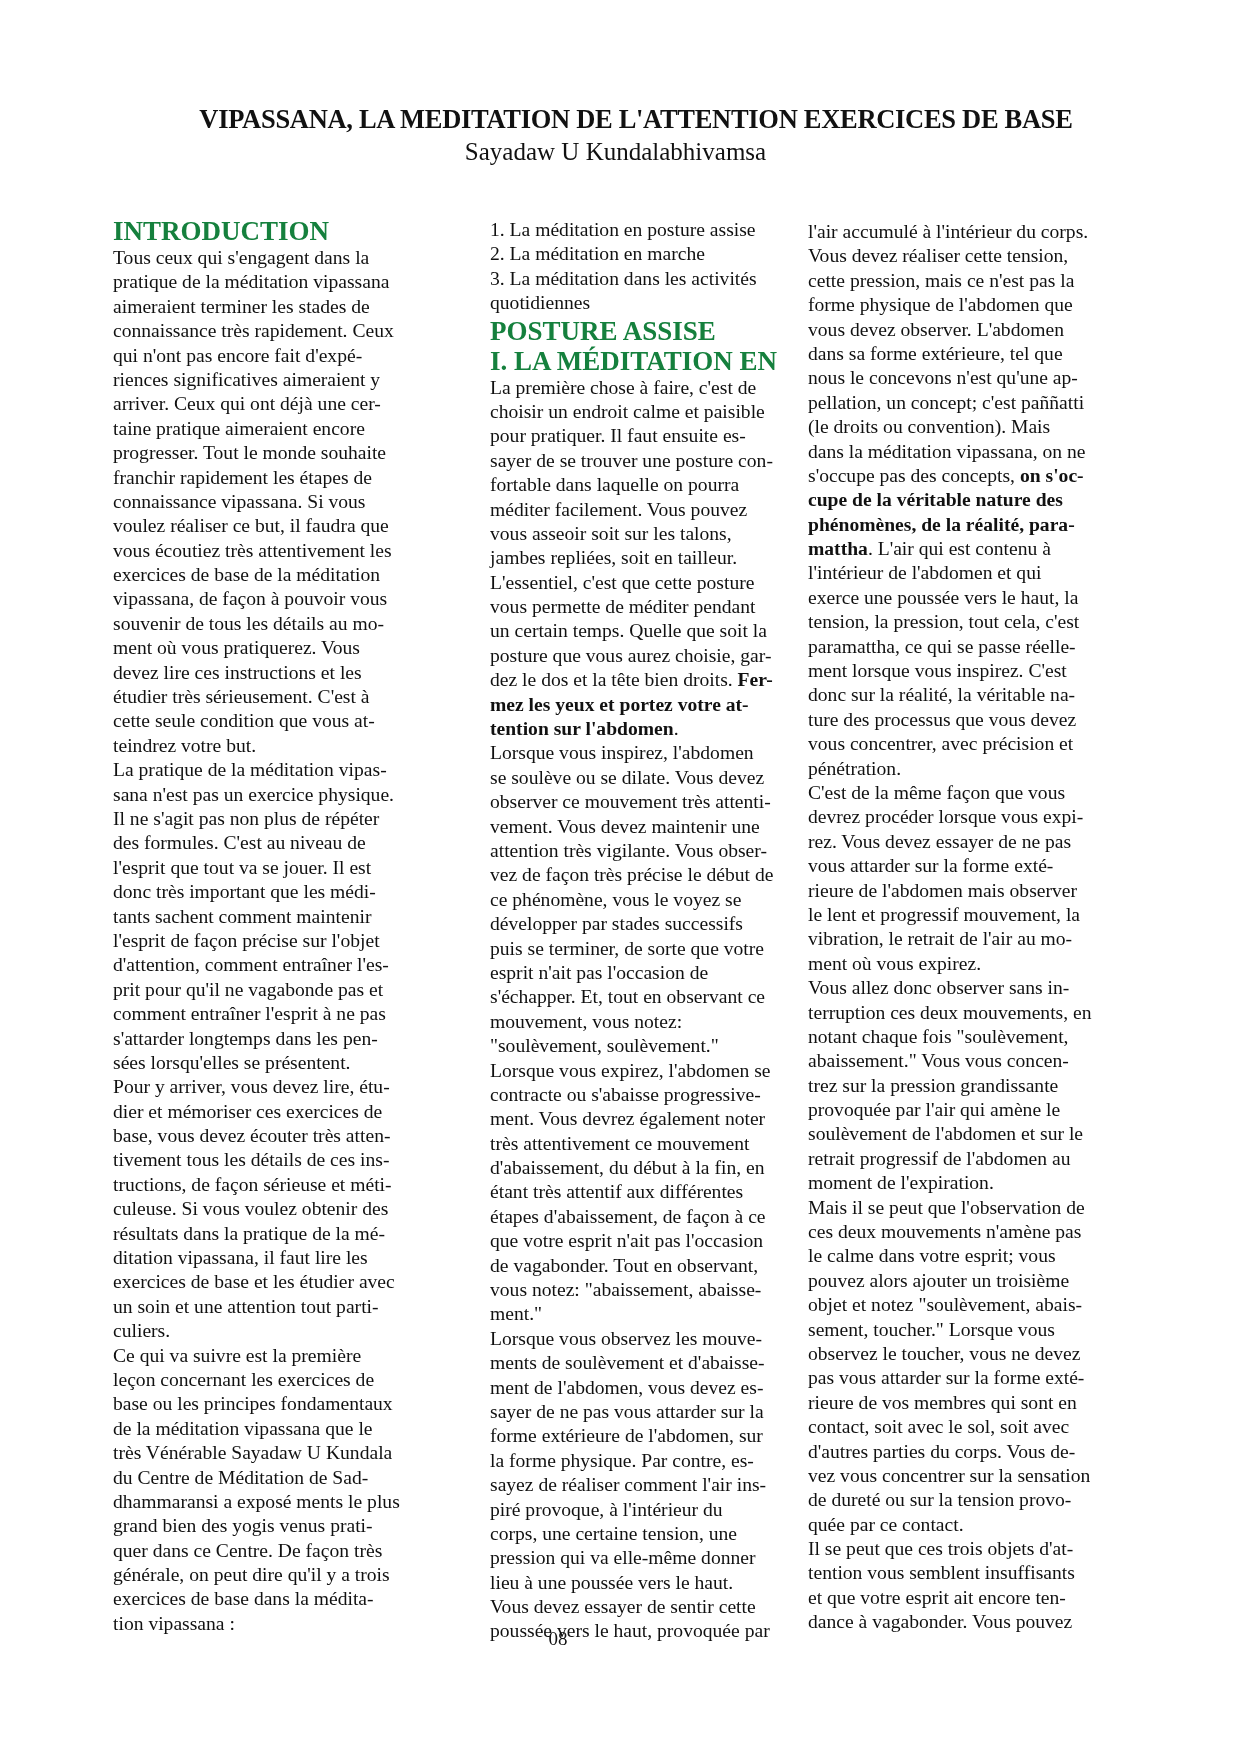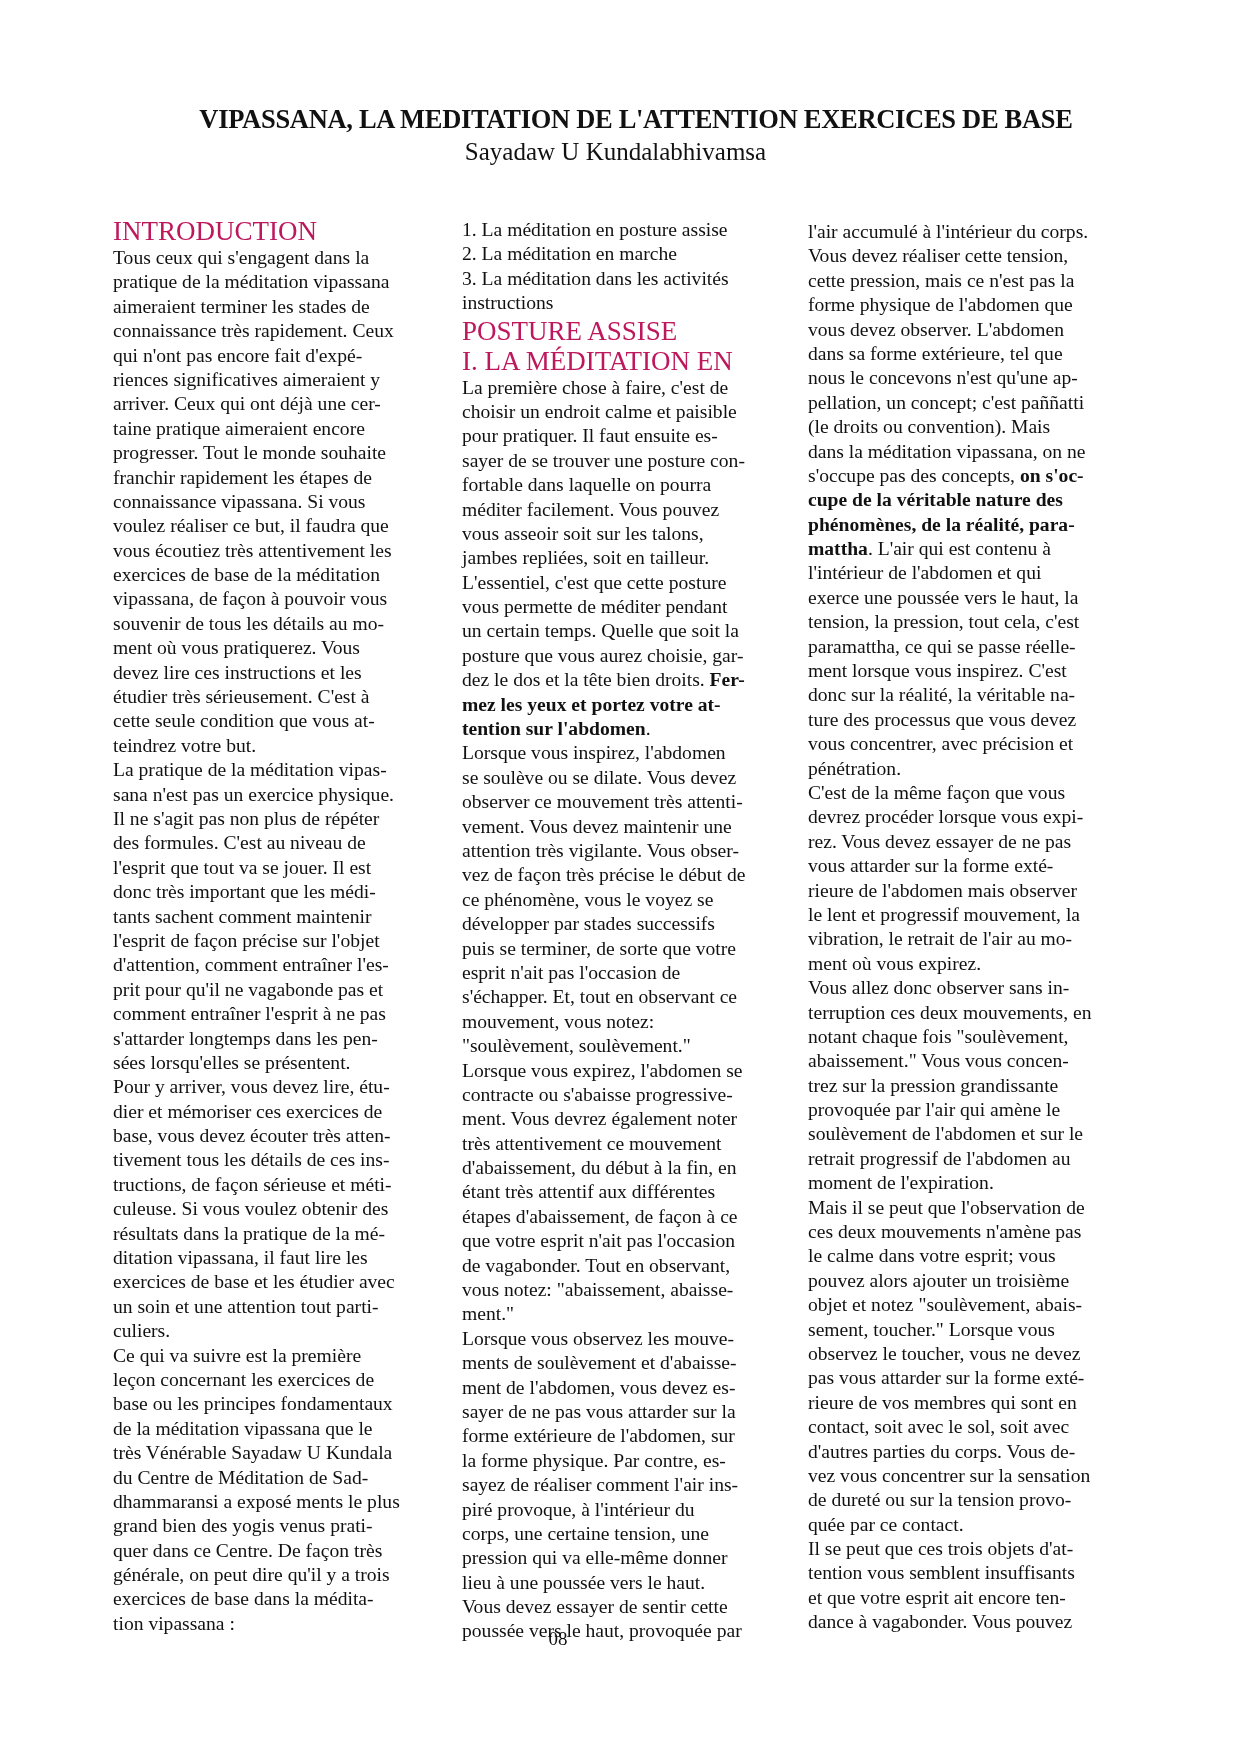--- a/index.html
+++ b/index.html
@@ -13,25 +13,25 @@
       letter-spacing: -0.3px; line-height: 30px;
     }
     .subtitle {
       position: absolute; left: 0; width: 1231px; top: 137px;
       text-align: center; font-size: 25px; line-height: 30px; font-family: Liberation Serif, serif;
     }
     .col {
       position: absolute; top: 216px; font-size: 19.6px; line-height: 24.4px;
     }
     .col1 { left: 113px; width: 340px; }
-    .col2 { left: 462px; width: 340px; top: 218px; }
+    .col2 { left: 490px; width: 340px; top: 218px; }
     .col3 { left: 808px; width: 340px; top: 220px; }
     .line { white-space: nowrap; display: block; height: 24.4px; }
     .heading {
-      color: #be185d; font-weight: normal; font-size: 27px; line-height: 30px;
+      color: #15803d; font-weight: bold; font-size: 27px; line-height: 30px;
       white-space: nowrap; display: block;
     }
     .col1 .heading { margin-bottom: 0px; }
     .b { font-weight: bold; }
     .page-number {
       position: absolute; top: 1628px; left: 0; width: 1116px;
       text-align: center; font-size: 19px;
     }
   </style>
 </head>
@@ -102,21 +102,21 @@
         <span class="line ">exercices de base dans la médita-</span>
         <span class="line ">tion vipassana :</span>
       </div>
   </div>
 
   <div class="col col2">
     <div>
         <span class="line ">1. La méditation en posture assise</span>
         <span class="line ">2. La méditation en marche</span>
         <span class="line ">3. La méditation dans les activités</span>
-        <span class="line ">instructions</span>
+        <span class="line ">quotidiennes</span>
       </div>
     <span class="heading">POSTURE ASSISE</span>
     <span class="heading">I. LA MÉDITATION EN</span>
     <div>
         <span class="line ">La première chose à faire, c'est de</span>
         <span class="line ">choisir un endroit calme et paisible</span>
         <span class="line ">pour pratiquer. Il faut ensuite es-</span>
         <span class="line ">sayer de se trouver une posture con-</span>
         <span class="line ">fortable dans laquelle on pourra</span>
         <span class="line ">méditer facilement. Vous pouvez</span>

